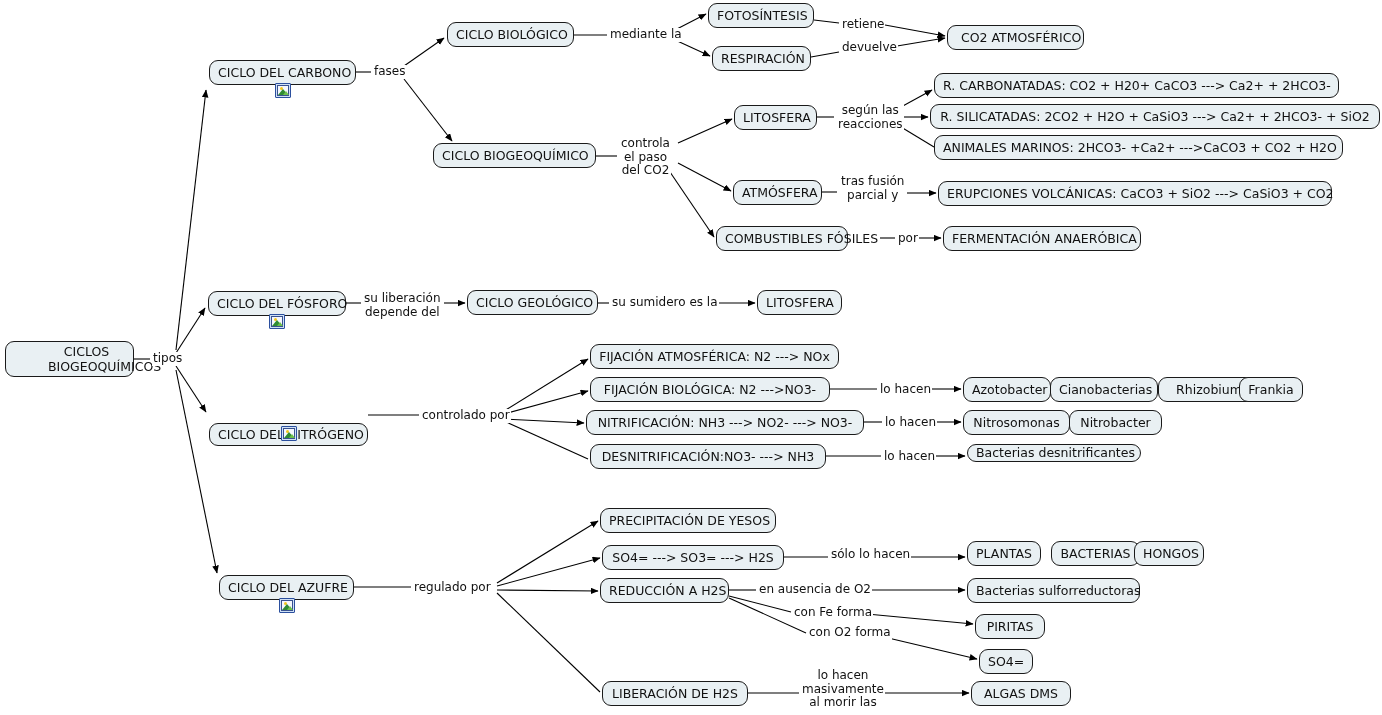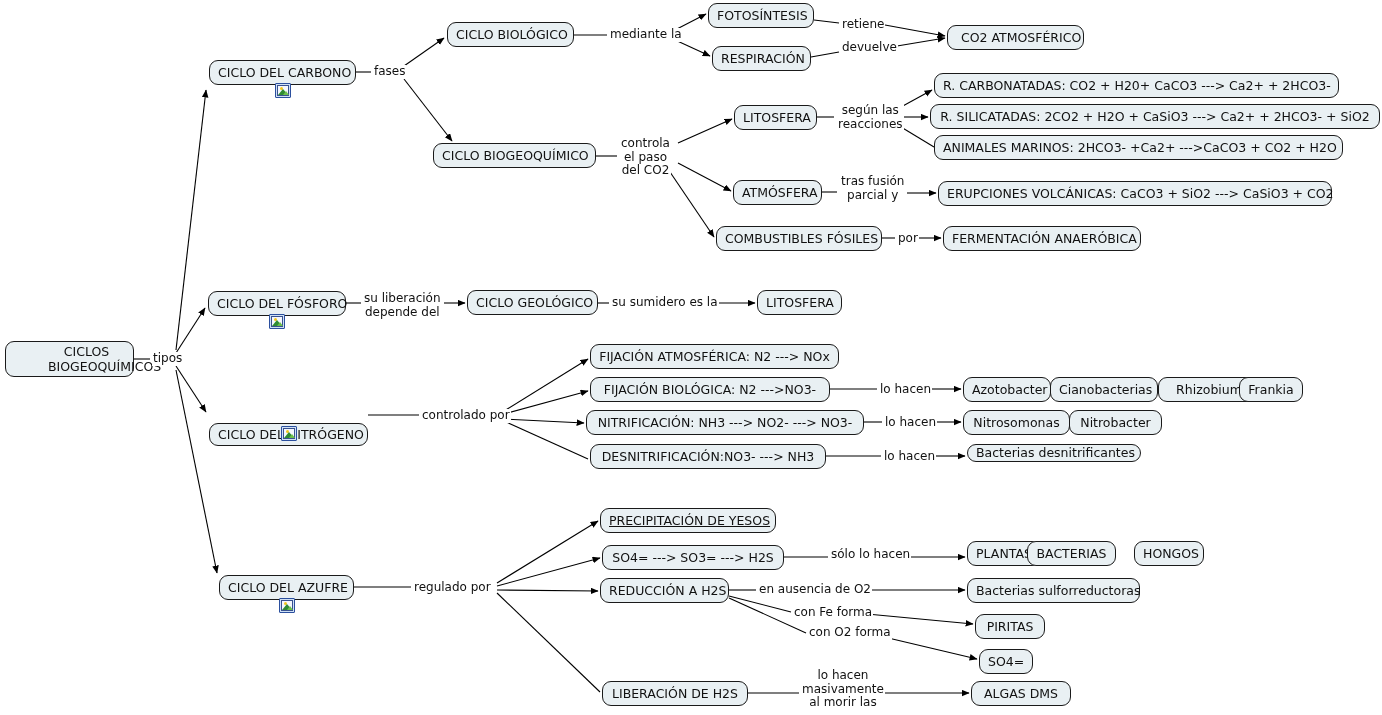--- a/index.html
+++ b/index.html
@@ -266,21 +266,21 @@
       </div>
       <div class="node" style="left: 947px; top: 25px; width: 137px; height: 25px; padding-left: 13px;">
         <span class="node-label">CO2 ATMOSFÉRICO</span>
       </div>
       <div class="node" style="left: 734px; top: 105px; width: 83px; height: 25px;">
         <span class="node-label">LITOSFERA</span>
       </div>
       <div class="node" style="left: 733px; top: 180px; width: 89px; height: 25px;">
         <span class="node-label">ATMÓSFERA</span>
       </div>
-      <div class="node" style="left: 716px; top: 226px; width: 166px; height: 25px;">
+      <div class="node" style="left: 716px; top: 226px; width: 132px; height: 25px;">
         <span class="node-label">COMBUSTIBLES FÓSILES</span>
       </div>
       <div class="node" style="left: 934px; top: 73px; width: 405px; height: 25px;">
         <span class="node-label">R. CARBONATADAS: CO2 + H20+ CaCO3 ---&gt; Ca2+ + 2HCO3-</span>
       </div>
       <div class="node" style="left: 930px; top: 104px; width: 450px; height: 25px;">
         <span class="node-label">R. SILICATADAS: 2CO2 + H2O + CaSiO3 ---&gt; Ca2+ + 2HCO3- + SiO2</span>
       </div>
       <div class="node" style="left: 934px; top: 135px; width: 409px; height: 25px;">
         <span class="node-label">ANIMALES MARINOS: 2HCO3- +Ca2+ ---&gt;CaCO3 + CO2 + H2O</span>
@@ -350,36 +350,36 @@
       </div>
       <div class="node" style="left: 219px; top: 575px; width: 135px; height: 25px;">
         <span class="node-label">CICLO DEL AZUFRE</span>
       </div>
       <div class="img-icon" style="left: 278.5px; top: 598px;">
         <i class="frame"></i>
         <i class="sun"></i>
         <i class="hill"></i>
         <i class="hill2"></i>
       </div>
-      <div class="node" style="left: 600px; top: 508px; width: 176px; height: 25px; text-decoration: underline;">
+      <div class="node" style="left: 600px; top: 508px; width: 176px; height: 25px;">
         <span class="node-label">PRECIPITACIÓN DE YESOS</span>
       </div>
       <div class="node" style="left: 602px; top: 545px; width: 182px; height: 25px;">
         <span class="node-label">SO4= ---&gt; SO3= ---&gt; H2S</span>
       </div>
       <div class="node" style="left: 600px; top: 578px; width: 129px; height: 25px;">
         <span class="node-label">REDUCCIÓN A H2S</span>
       </div>
       <div class="node" style="left: 602px; top: 681px; width: 146px; height: 25px;">
         <span class="node-label">LIBERACIÓN DE H2S</span>
       </div>
       <div class="node" style="left: 967px; top: 541px; width: 74px; height: 25px;">
         <span class="node-label">PLANTAS</span>
       </div>
-      <div class="node" style="left: 1027px; top: 541px; width: 89px; height: 25px; justify-content: flex-end;">
+      <div class="node" style="left: 1051px; top: 541px; width: 89px; height: 25px; justify-content: flex-end;">
         <span class="node-label">BACTERIAS</span>
       </div>
       <div class="node" style="left: 1134px; top: 541px; width: 70px; height: 25px;">
         <span class="node-label">HONGOS</span>
       </div>
       <div class="node" style="left: 967px; top: 578px; width: 173px; height: 25px;">
         <span class="node-label">Bacterias sulforreductoras</span>
       </div>
       <div class="node" style="left: 975px; top: 614px; width: 70px; height: 25px;">
         <span class="node-label">PIRITAS</span>

